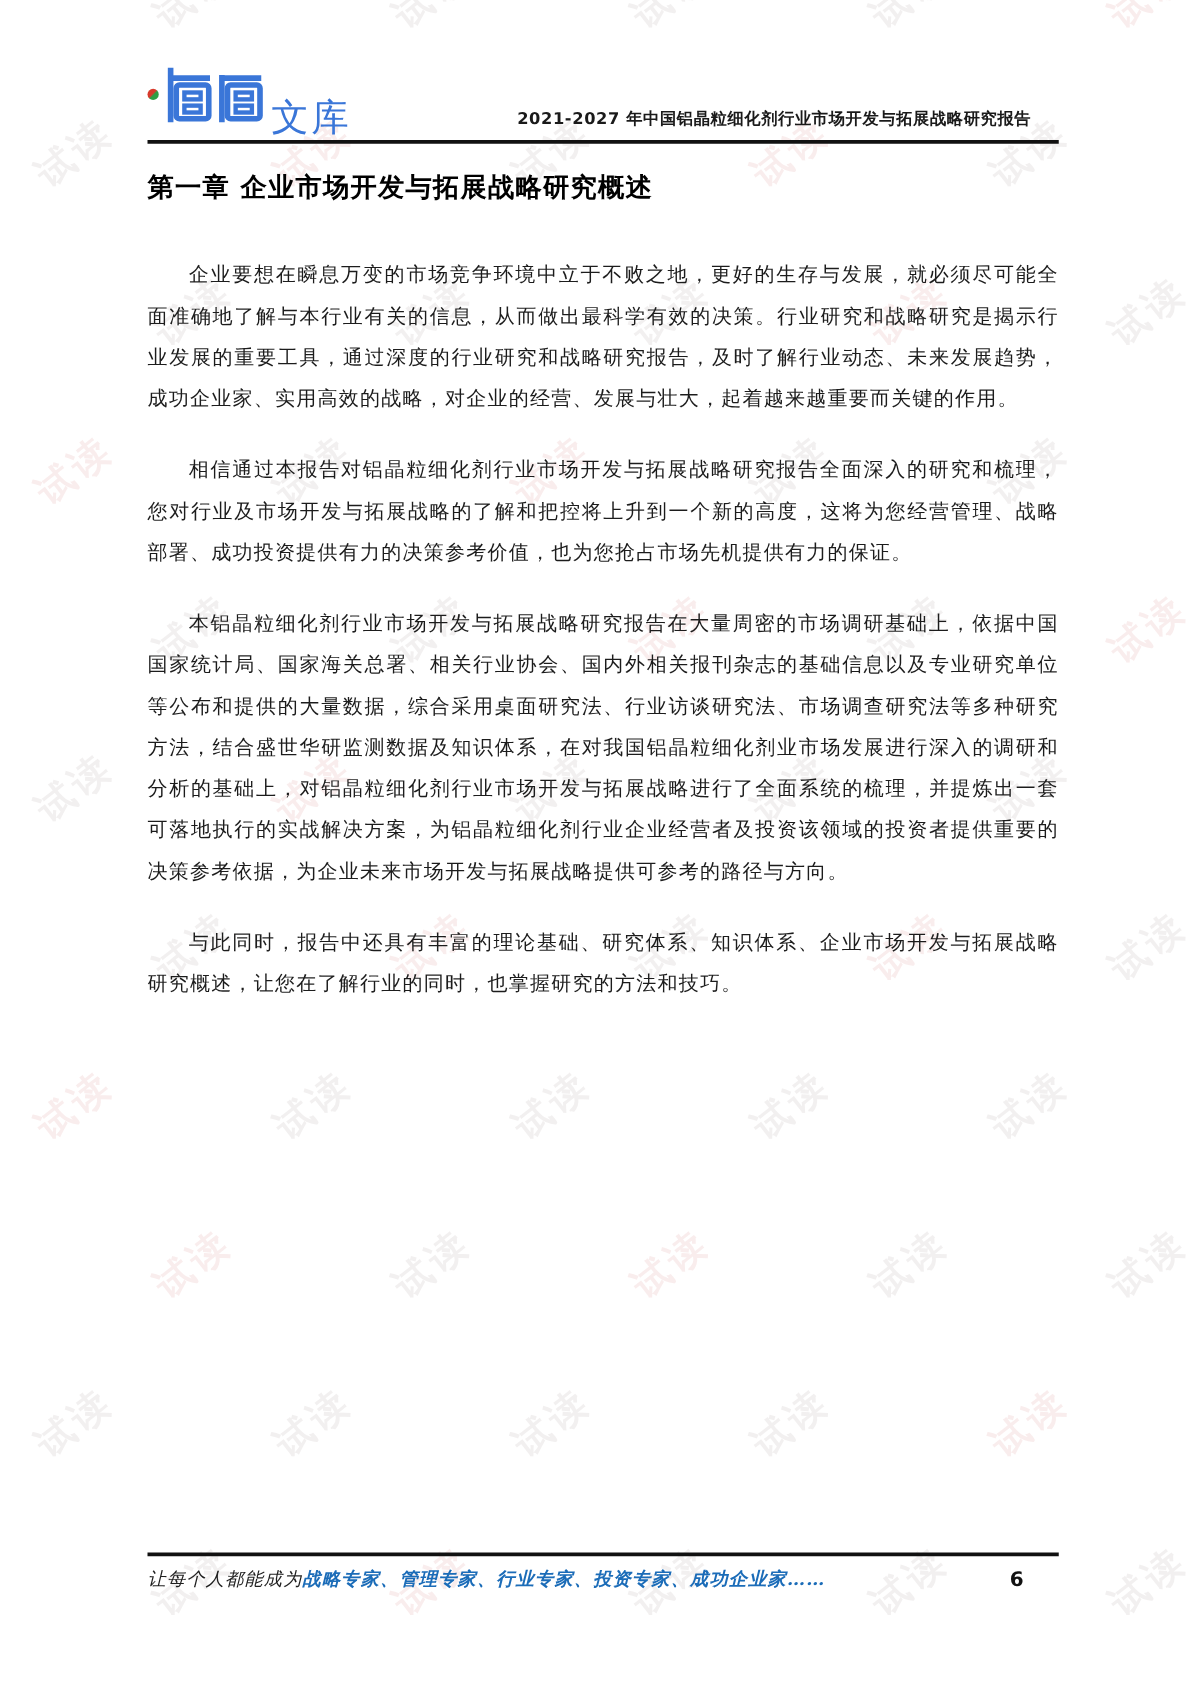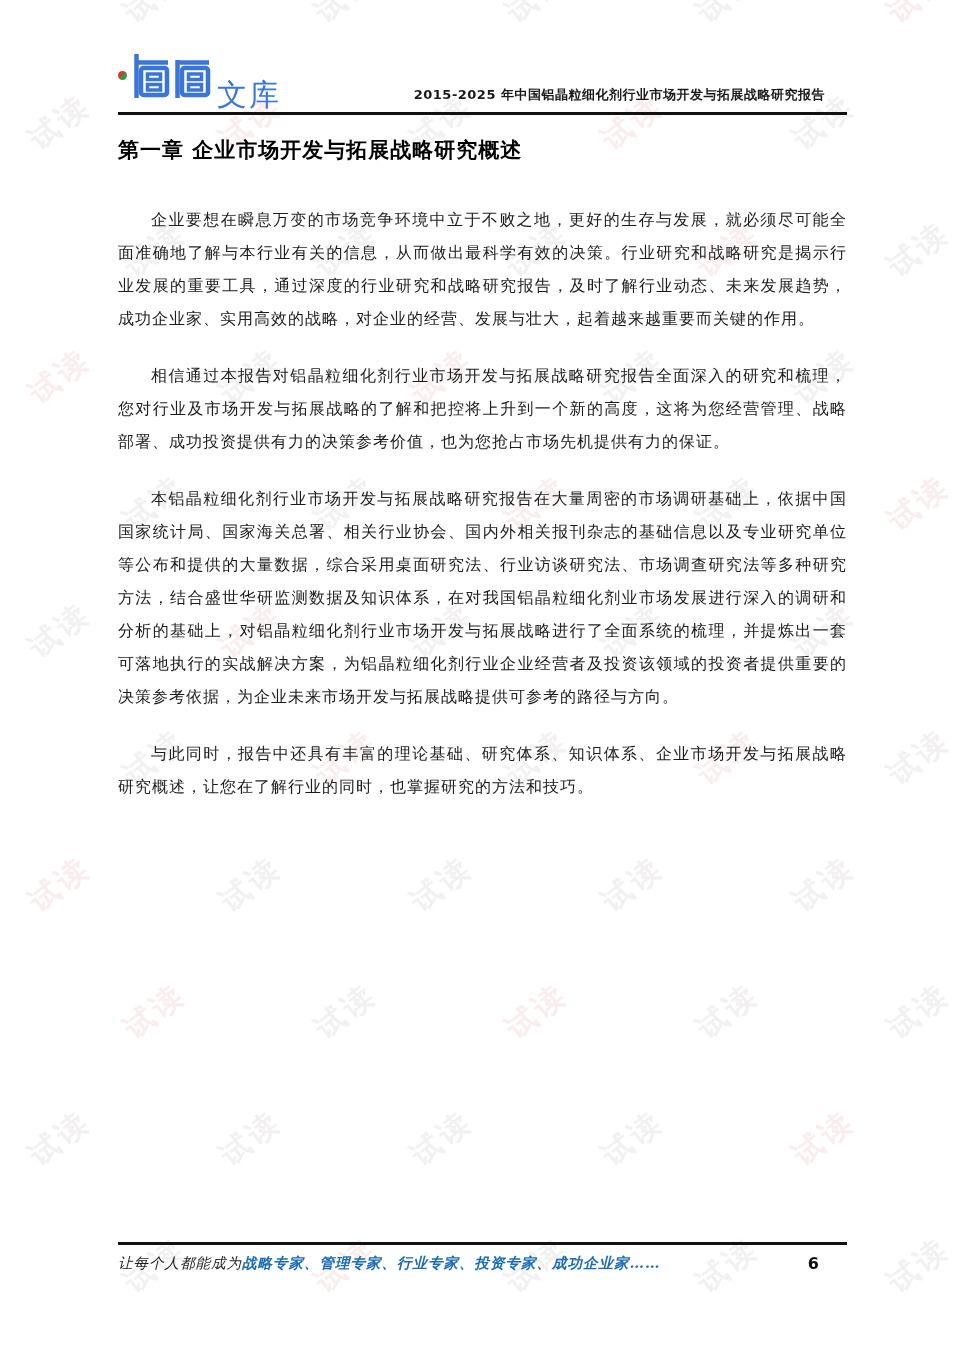--- a/index.html
+++ b/index.html
@@ -179,21 +179,21 @@
           <rect x="14.5" y="30.5" width="13" height="5.5" stroke-width="3.5"></rect>
           <line x1="44.5" y1="6" x2="44.5" y2="44"></line>
           <line x1="43" y1="8.5" x2="76" y2="8.5"></line>
           <rect x="49" y="14" width="26" height="27" rx="2.5"></rect>
           <rect x="55.5" y="20" width="13" height="5.5" stroke-width="3.5"></rect>
           <rect x="55.5" y="30.5" width="13" height="5.5" stroke-width="3.5"></rect>
         </g>
       </svg>
       <span class="logo-text">文库</span>
     </div>
-    <div class="header-title">2015-2025 年中国铝晶粒细化剂行业市场开发与拓展战略研究报告</div>
+    <div class="header-title">2021-2027 年中国铝晶粒细化剂行业市场开发与拓展战略研究报告</div>
   </div>
   <div class="header-rule"></div>
 
   <div class="main">
     <h1 class="chapter-title">第一章 企业市场开发与拓展战略研究概述</h1>
     <p class="para">企业要想在瞬息万变的市场竞争环境中立于不败之地，更好的生存与发展，就必须尽可能全面准确地了解与本行业有关的信息，从而做出最科学有效的决策。行业研究和战略研究是揭示行业发展的重要工具，通过深度的行业研究和战略研究报告，及时了解行业动态、未来发展趋势，成功企业家、实用高效的战略，对企业的经营、发展与壮大，起着越来越重要而关键的作用。</p>
     <p class="para">相信通过本报告对铝晶粒细化剂行业市场开发与拓展战略研究报告全面深入的研究和梳理，您对行业及市场开发与拓展战略的了解和把控将上升到一个新的高度，这将为您经营管理、战略部署、成功投资提供有力的决策参考价值，也为您抢占市场先机提供有力的保证。</p>
     <p class="para">本铝晶粒细化剂行业市场开发与拓展战略研究报告在大量周密的市场调研基础上，依据中国国家统计局、国家海关总署、相关行业协会、国内外相关报刊杂志的基础信息以及专业研究单位等公布和提供的大量数据，综合采用桌面研究法、行业访谈研究法、市场调查研究法等多种研究方法，结合盛世华研监测数据及知识体系，在对我国铝晶粒细化剂业市场发展进行深入的调研和分析的基础上，对铝晶粒细化剂行业市场开发与拓展战略进行了全面系统的梳理，并提炼出一套可落地执行的实战解决方案，为铝晶粒细化剂行业企业经营者及投资该领域的投资者提供重要的决策参考依据，为企业未来市场开发与拓展战略提供可参考的路径与方向。</p>
     <p class="para">与此同时，报告中还具有丰富的理论基础、研究体系、知识体系、企业市场开发与拓展战略研究概述，让您在了解行业的同时，也掌握研究的方法和技巧。</p>
   </div>

